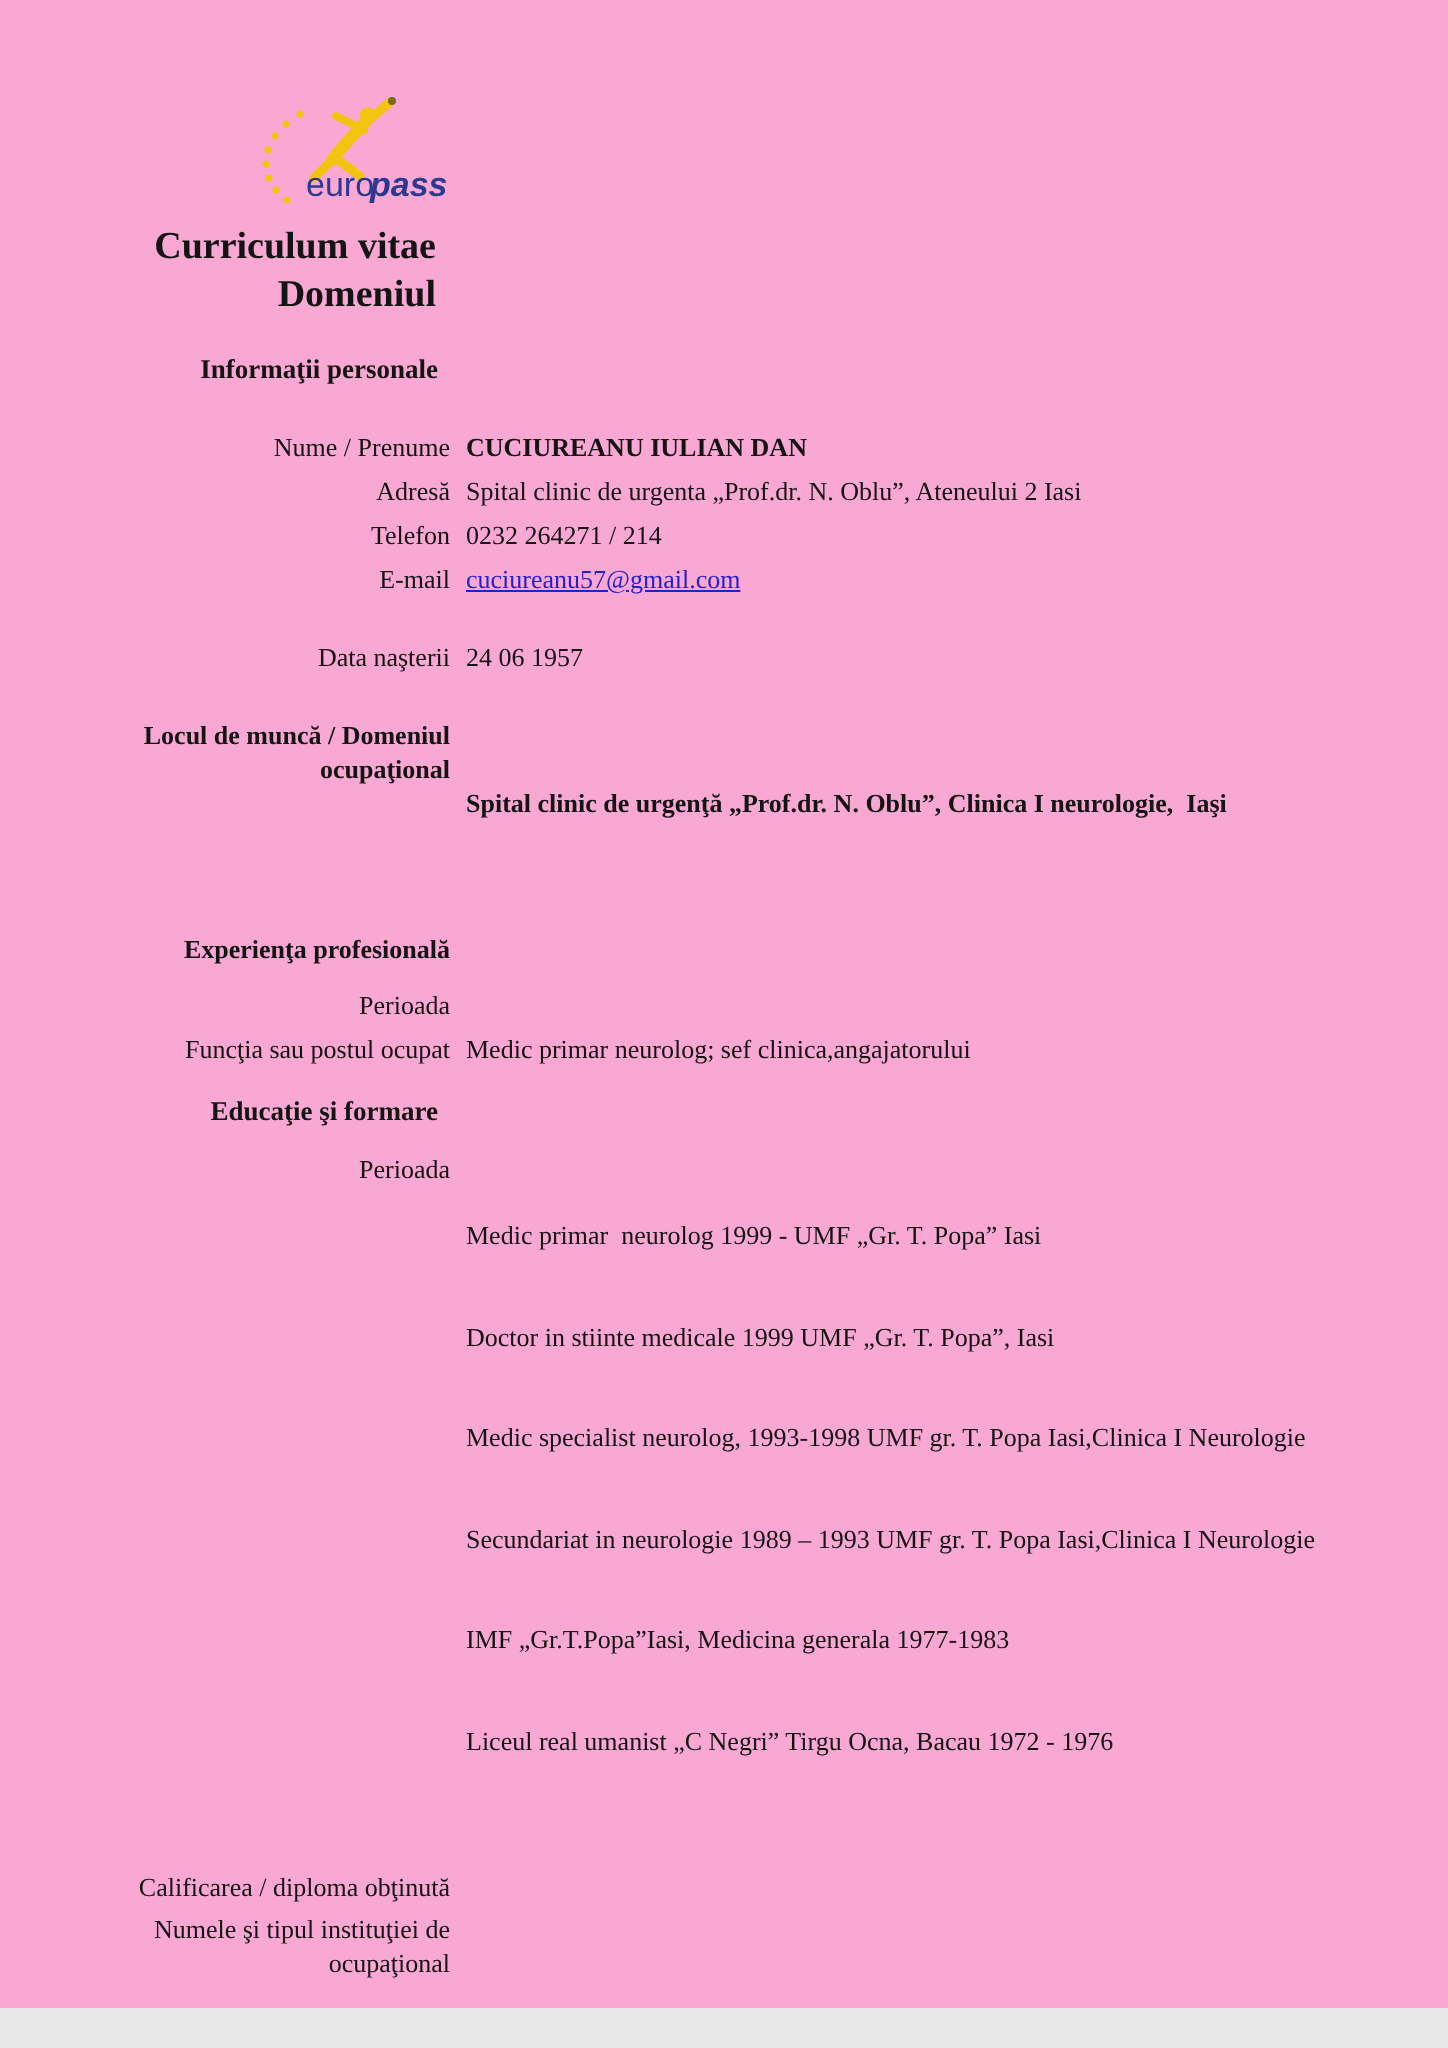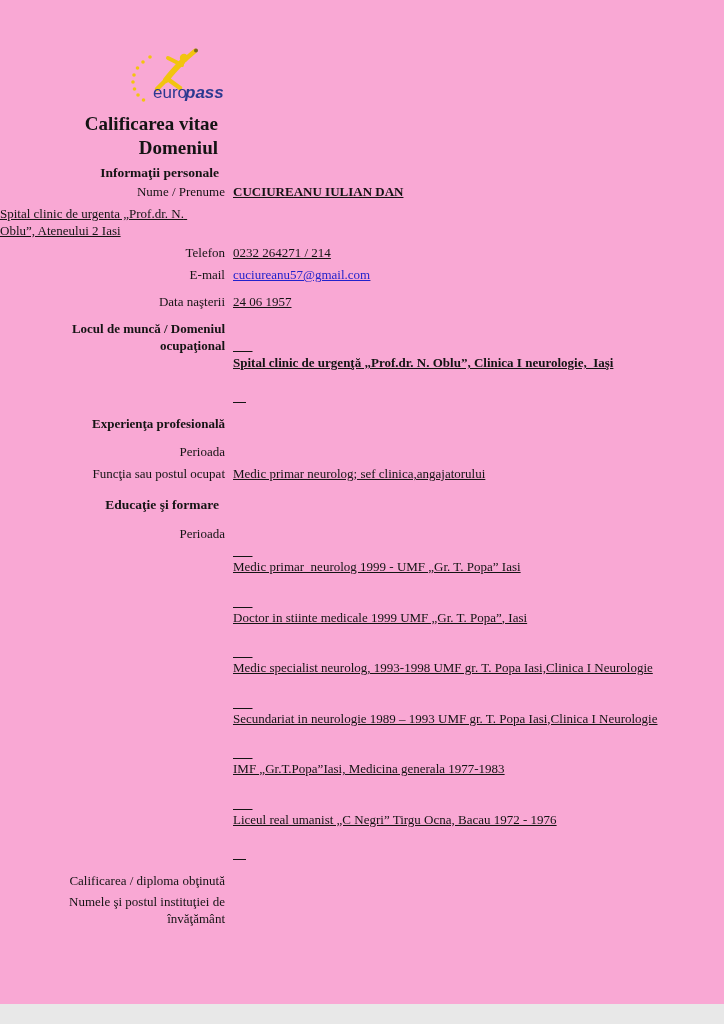--- a/index.html
+++ b/index.html
@@ -4,36 +4,36 @@
 <style>
   html,body{margin:0;padding:0;background:#e8e8e8;}
   .page{
     width:724px;height:1004px;background:#f9a8d4;margin:0 auto;
     font-family:"Liberation Serif",serif;font-size:13px;line-height:17px;color:#141414;
     position:relative;overflow:hidden;box-sizing:border-box;
   }
   .row{display:grid;grid-template-columns:225px 1fr;column-gap:8px;align-items:start;}
   .label{text-align:right;}
   .label .wrap{display:inline-block;text-align:right;}
-  .value{padding-right:12px;white-space:pre-wrap;text-decoration:underline;}
+  .value{padding-right:12px;white-space:pre-wrap;}
   .b{font-weight:bold;}
   
   .logo{margin:46px 0 0 122px;width:120px;height:60px;position:relative;}
   .logo svg{display:block;}
   
   .title{width:218px;text-align:right;font-weight:bold;font-size:19px;line-height:24px;margin-top:6px;}
   .heading{font-weight:bold;font-size:13.5px;}
   .heading .wrap{padding-right:6px;}
   
   .w-locul{max-width:178px;}
   .w-inst{max-width:190px;}
   
-  .mt6{margin-top:2px;}  .mt5{margin-top:5px;}  .mt10{margin-top:10px;}
+  .mt6{margin-top:22px;}  .mt5{margin-top:5px;}  .mt10{margin-top:22px;}
   .mt11{margin-top:11px;}.mt12{margin-top:12px;}.mt14{margin-top:14px;}
-  .mt16{margin-top:4px;}
+  .mt16{margin-top:16px;}
   .email a{color:#2222cc;text-decoration:underline;cursor:pointer;}
   .edu-line{line-height:16.5px;}
 </style>
 </head>
 <body>
 
 <div class="page">
 
   <div class="logo">
     <svg width="120" height="60" viewBox="0 0 120 60">
@@ -58,35 +58,36 @@
         <circle cx="62" cy="12" r="4.2" fill="#f2c40f"></circle>
         <circle cx="74" cy="4.5" r="2" fill="#7a6a1a"></circle>
       </g>
 
       <text x="31" y="52" font-family="Liberation Sans, sans-serif" font-size="17" fill="#2b3990">euro</text>
       <text x="63" y="52" font-family="Liberation Sans, sans-serif" font-size="17" font-weight="bold" font-style="italic" fill="#2b3990">pass</text>
     </svg>
   </div>
 
   <div class="title">
-    <div>Calificarea vitae</div>
+    <div>Curriculum vitae</div>
     <div>Domeniul</div>
   </div>
 
   <div class="row mt16">
     <div class="label heading"><span class="wrap">Informaţii personale</span></div>
     <div class="value"></div>
   </div>
 
   <div class="row mt6">
     <div class="label">Nume / Prenume</div>
     <div class="value b">CUCIUREANU IULIAN DAN</div>
   </div>
 
   <div class="row mt5">
+    <div class="label">Adresă</div>
     <div class="value">Spital clinic de urgenta „Prof.dr. N. Oblu”, Ateneului 2 Iasi</div>
   </div>
 
   <div class="row mt5">
     <div class="label">Telefon</div>
     <div class="value">0232 264271 / 214</div>
   </div>
 
   <div class="row mt5">
     <div class="label">E-mail</div>
@@ -136,17 +137,17 @@
       <div class="edu-line">Liceul real umanist „C Negri” Tirgu Ocna, Bacau 1972 - 1976</div>
     </div>
   </div>
 
   <div class="row mt10">
     <div class="label">Calificarea / diploma obţinută</div>
     <div class="value"></div>
   </div>
 
   <div class="row" style="margin-top:4px;">
-    <div class="label"><span class="wrap w-inst">Numele şi postul instituţiei de învăţământ</span></div>
+    <div class="label"><span class="wrap w-inst">Numele şi tipul instituţiei de ocupaţional</span></div>
     <div class="value"></div>
   </div>
 
 </div>
 
 </body></html>

